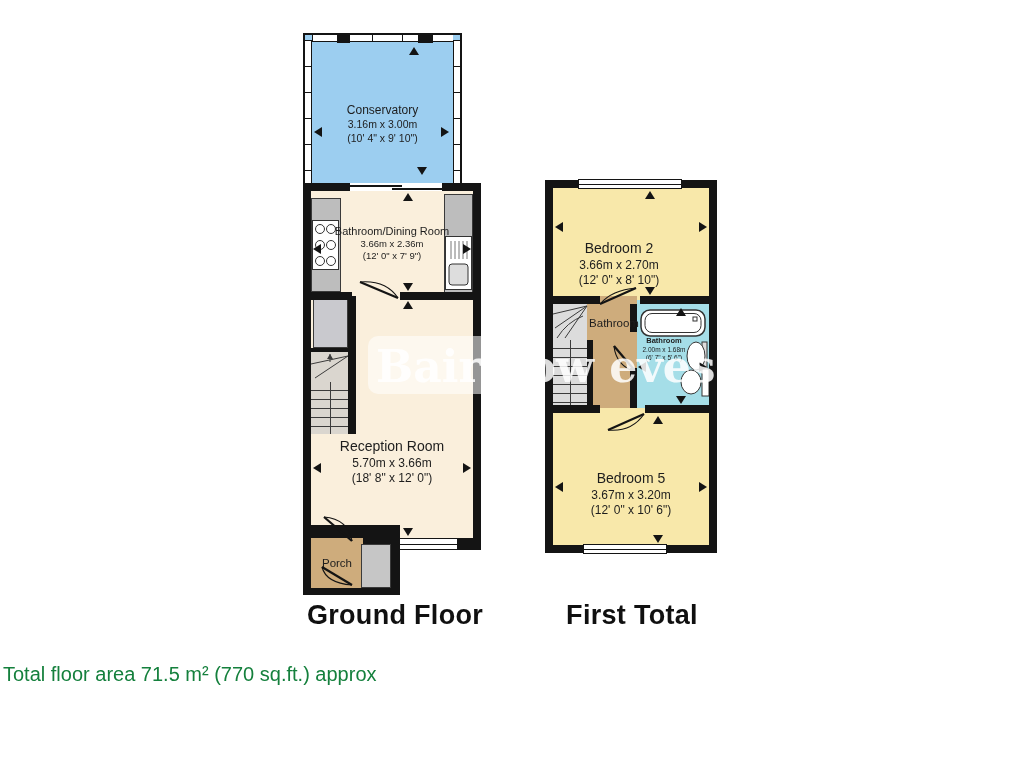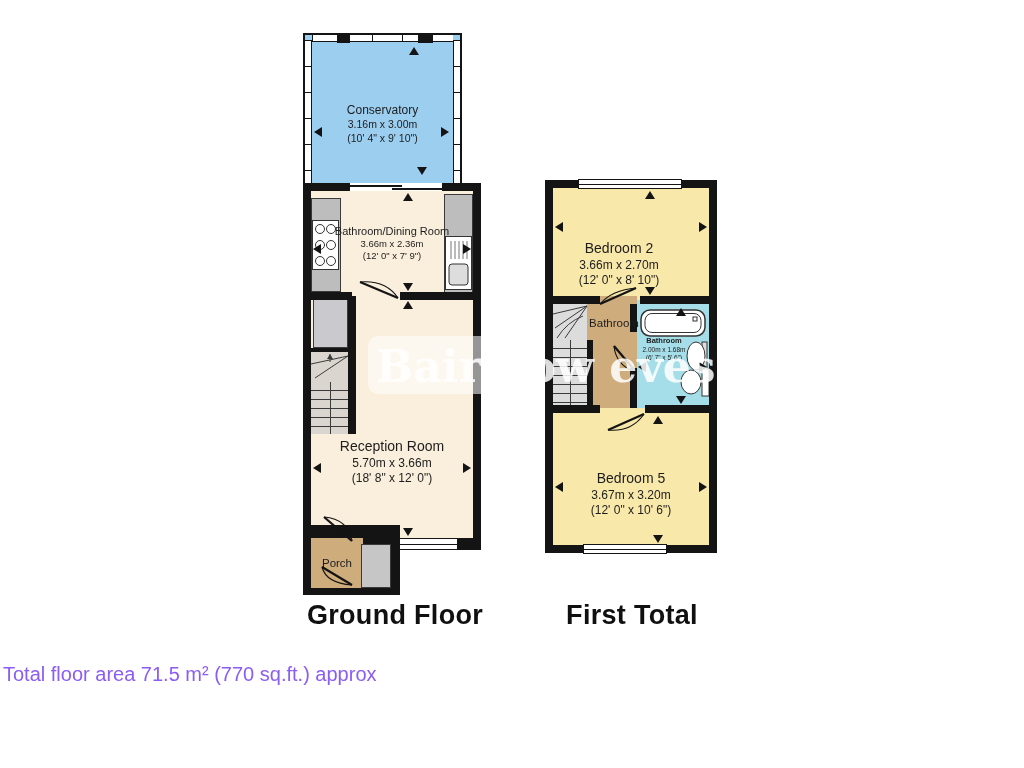--- a/index.html
+++ b/index.html
@@ -23,21 +23,21 @@
   .tri-up{position:absolute;width:0;height:0;border-left:5px solid transparent;border-right:5px solid transparent;border-bottom:8px solid #141414}
   .tri-down{position:absolute;width:0;height:0;border-left:5px solid transparent;border-right:5px solid transparent;border-top:8px solid #141414}
   .tri-left{position:absolute;width:0;height:0;border-top:5px solid transparent;border-bottom:5px solid transparent;border-right:8px solid #141414}
   .tri-right{position:absolute;width:0;height:0;border-top:5px solid transparent;border-bottom:5px solid transparent;border-left:8px solid #141414}
   .grayfix{position:absolute;background:#BDBDBD;border:1px solid #3a3a3a}
   .treads{position:absolute;background:repeating-linear-gradient(to bottom,#DAD6CF 0 8px,#3b3b3b 8px 9px)}
   .treads .mid{position:absolute;top:0;bottom:0;left:50%;width:1px;background:#3b3b3b}
   .floor-title{position:absolute;width:200px;text-align:center;font-size:27px;font-weight:bold;color:#101010;letter-spacing:.3px}
   .wm-panel{position:absolute;background:rgba(255,255,255,.55);border-radius:10px}
   .wm-text{position:absolute;font-family:"DejaVu Serif",serif;font-weight:bold;font-size:44px;line-height:44px;color:rgba(255,255,255,.85);white-space:nowrap}
-  .total-area{position:absolute;left:3px;top:663px;font-size:20px;color:#8b5cf6}
+  .total-area{position:absolute;left:3px;top:663px;font-size:20px;color:#15803d}
   .disclaimer{position:absolute;left:0;top:691px;width:1024px;text-align:center;font-size:13px;line-height:15px;color:#111}
   svg{position:absolute;overflow:visible}
 </style>
 </head>
 <body>
 
 <div class="abs" style="left:303px;top:33px;width:159px;height:152px;background:#9CCEF0;border:2px solid #141414">
   <div class="abs" style="left:0;top:5px;bottom:0;width:7px;background:repeating-linear-gradient(to bottom,#141414 0 1px,#ffffff 1px 26px);border-right:1px solid #141414"></div>
   <div class="abs" style="right:0;top:5px;bottom:0;width:7px;background:repeating-linear-gradient(to bottom,#141414 0 1px,#ffffff 1px 26px);border-left:1px solid #141414"></div>
   <div class="abs" style="left:7px;right:7px;top:0;height:7px;background:repeating-linear-gradient(to right,#141414 0 1px,#ffffff 1px 30px);border-bottom:1px solid #141414"></div>

